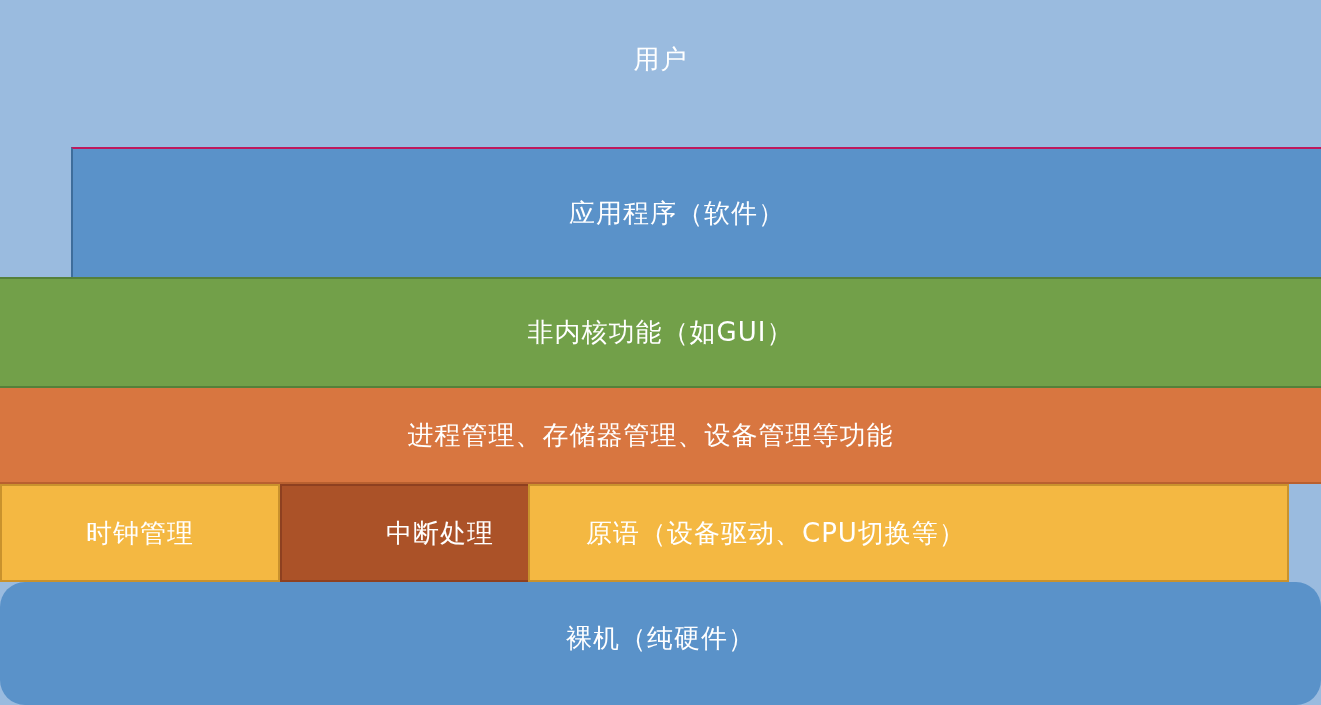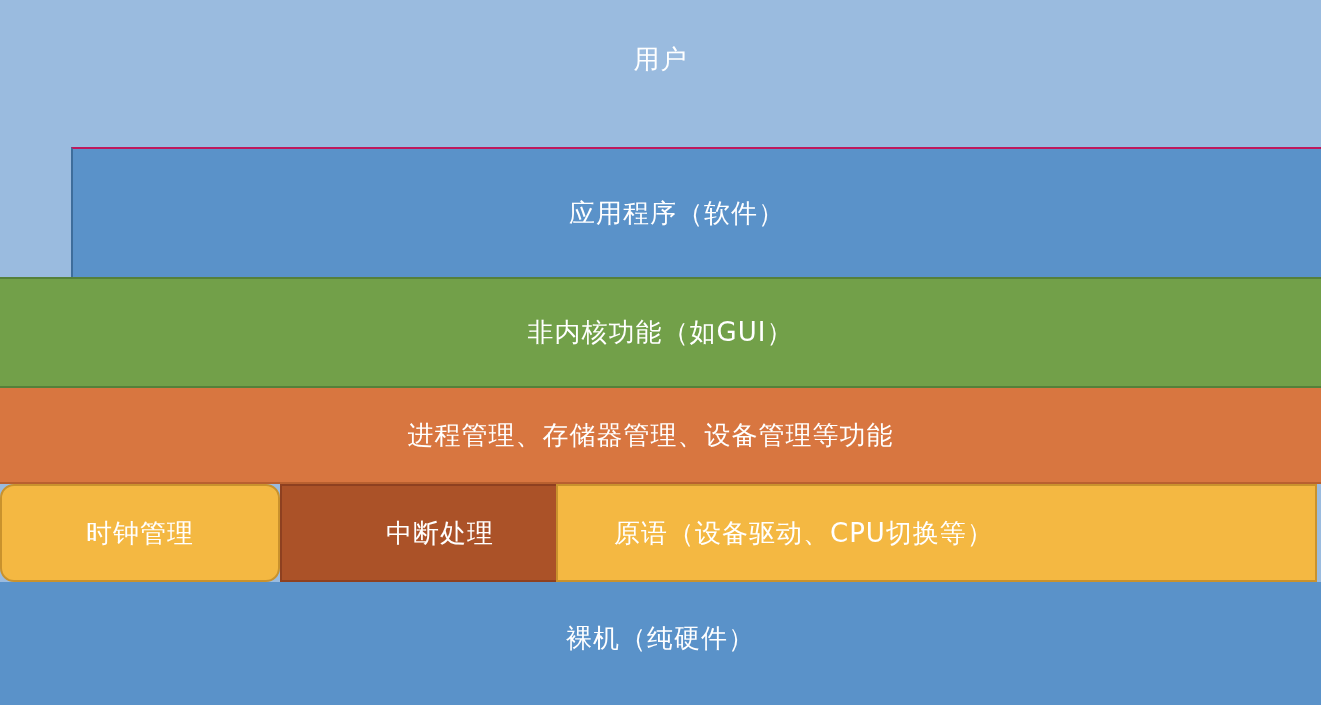--- a/index.html
+++ b/index.html
@@ -8,24 +8,24 @@
   .layer { position:absolute; display:flex; align-items:center; justify-content:center;
            color:#ffffff; font-size:26px; box-sizing:border-box; letter-spacing:1px; }
   #user { left:0; top:0; width:1321px; height:147px; background:#9abbdf; padding-bottom:28px; }
   #apps { left:71px; top:147px; width:1250px; height:130px; background:#5a92c9;
           border-top:2px solid #be185d; border-left:2px solid #3e6d9b; padding-right:40px; }
   #nonkernel { left:0; top:277px; width:1321px; height:111px; background:#72a049;
                border-top:2px solid #55803a; border-bottom:2px solid #55803a; }
   #kernel { left:0; top:388px; width:1321px; height:96px; background:#d87640;
             border-bottom:2px solid #b9602f; padding-right:20px; }
   .cell { top:484px; height:98px; border:2px solid #c9922d; }
-  #clock { left:0; width:280px; background:#f4b842;border-radius:14px; }
+  #clock { left:0; width:280px; background:#f4b842; }
   #interrupt { left:280px; width:320px; background:#ab5228; border-color:#8e4020; }
-  #primitives { left:556px; width:761px; background:#f4b842; justify-content:flex-start; padding-left:56px; }
-  #hardware { left:0; top:582px; width:1321px; height:123px; background:#5a92c9; padding-bottom:10px; }
+  #primitives { left:528px; width:761px; background:#f4b842; justify-content:flex-start; padding-left:56px; }
+  #hardware { left:0; top:582px; width:1321px; height:123px; background:#5a92c9; padding-bottom:10px;border-radius:25px; }
 </style>
 </head>
 <body>
 
 <div class="layer" id="user">
   <span>用户</span>
 </div>
 
 <div class="layer" id="apps">
   <span>应用程序（软件）</span>

